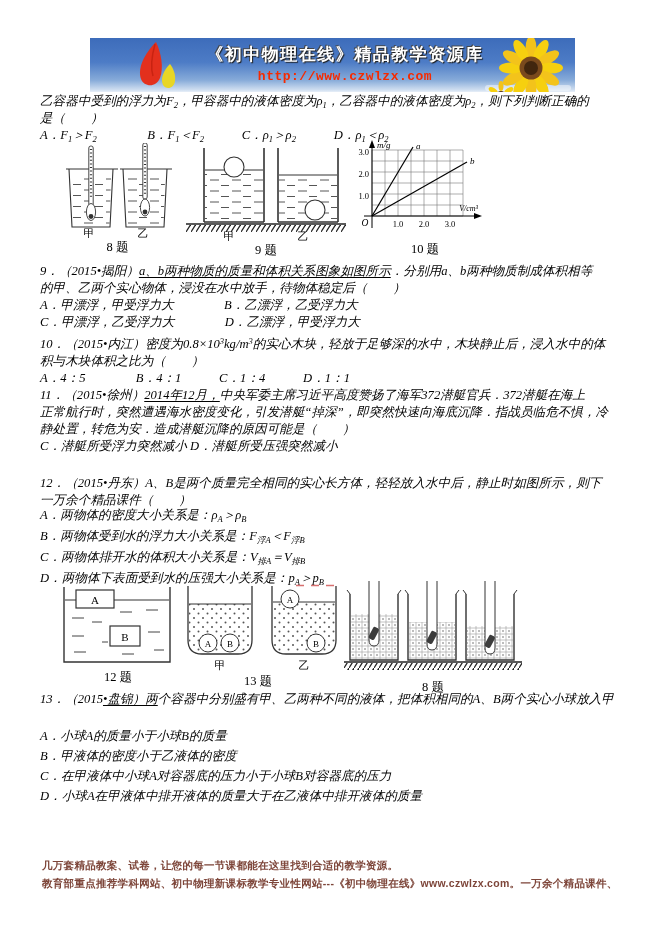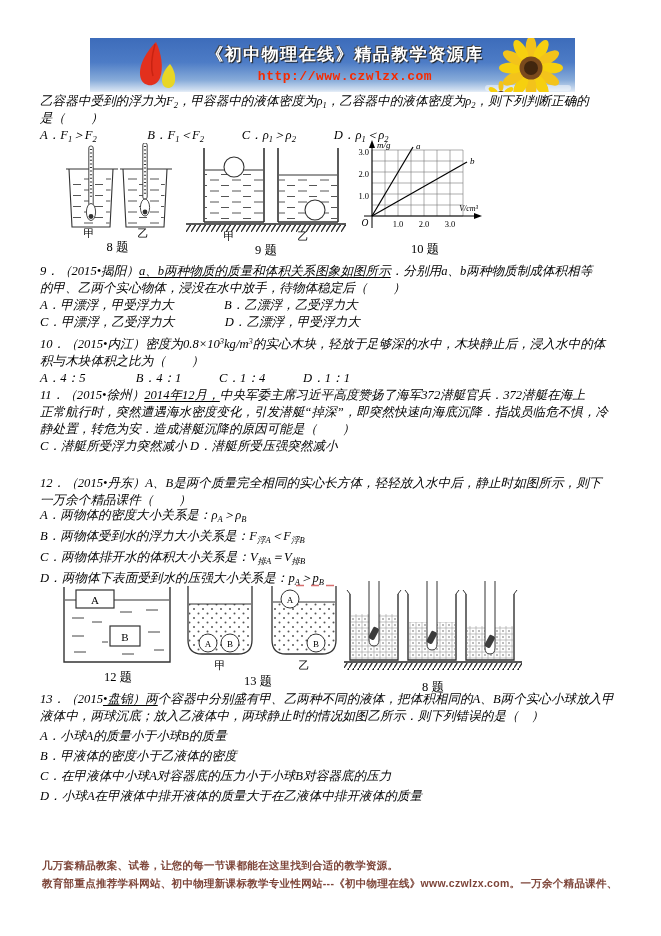--- a/index.html
+++ b/index.html
@@ -286,21 +286,20 @@
         <path d="M122,14 V80 H170 V14" fill="none" stroke="#333" stroke-width="1.4"></path>
       </g>
       <line x1="0" y1="82" x2="178" y2="82" stroke="#222" stroke-width="1.4"></line>
       <rect x="0" y="83" width="178" height="7" fill="url(#p-hatch)"></rect>
     </svg>
     <div class="figcap">8 题</div>
   </div>
 
   <div class="tblock" style="top:691px">
     <div class="tline">13．（2015<u>•盘锦）两</u>个容器中分别盛有甲、乙两种不同的液体，把体积相同的A、B两个实心小球放入甲</div>
-    <div class="tline">液体中，两球沉底；放入乙液体中，两球静止时的情况如图乙所示．则下列错误的是（　）</div>
   </div>
   <div class="tblock lh20" style="top:726px">
     <div class="tline">A．小球A的质量小于小球B的质量</div>
     <div class="tline">B．甲液体的密度小于乙液体的密度</div>
     <div class="tline">C．在甲液体中小球A对容器底的压力小于小球B对容器底的压力</div>
     <div class="tline">D．小球A在甲液体中排开液体的质量大于在乙液体中排开液体的质量</div>
   </div>
 
   <div class="footer">
     <div>几万套精品教案、试卷，让您的每一节课都能在这里找到合适的教学资源。</div>

